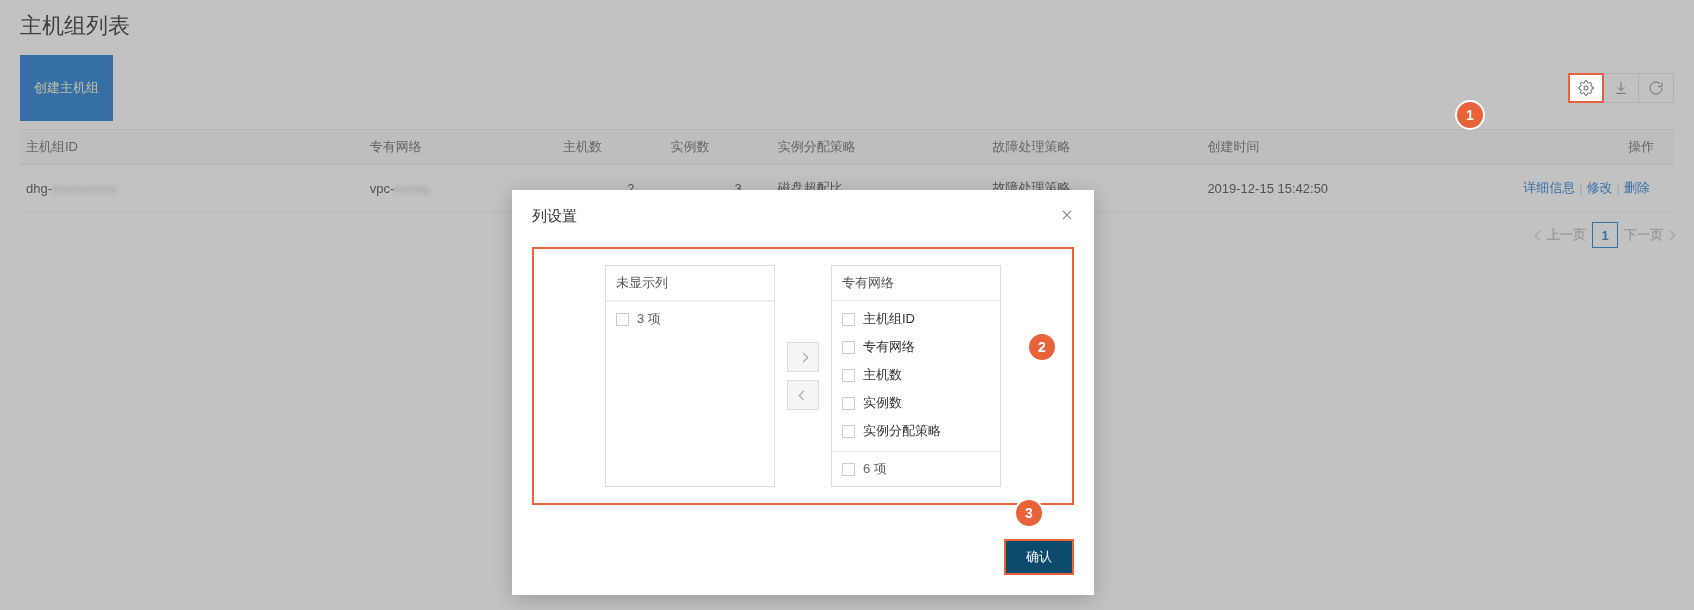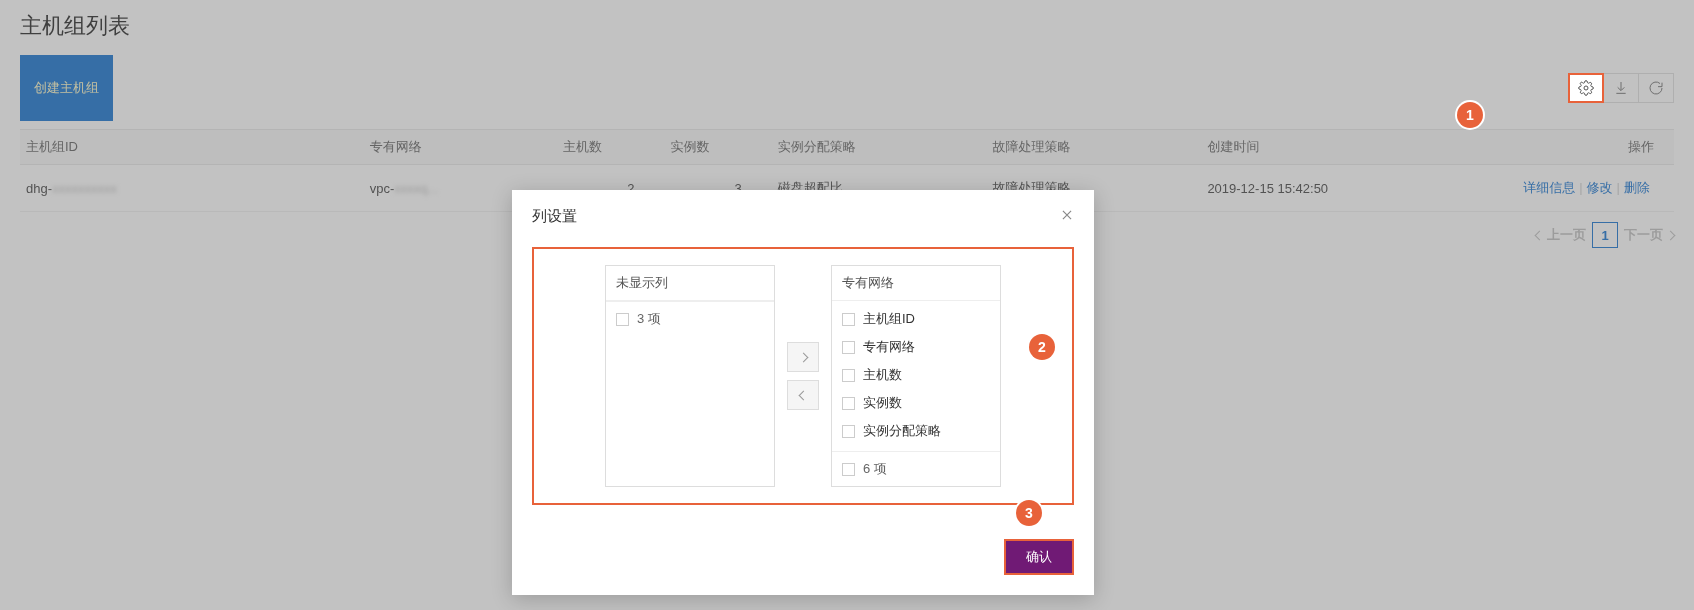--- a/index.html
+++ b/index.html
@@ -40,21 +40,21 @@
   .list-body { flex: 1; overflow-y: auto; max-height: 150px; min-height: 150px; padding: 4px 0; position: relative; }
   .list-body.scroll::-webkit-scrollbar { width: 10px; }
   .list-body.scroll::-webkit-scrollbar-thumb { background: #c9c9c9; }
   .list-item { display: flex; align-items: center; gap: 8px; padding: 5px 10px; font-size: 13px; color: #333; cursor: pointer; }
   .cb { width: 13px; height: 13px; border: 1px solid #ccc; display: inline-block; flex-shrink: 0; }
   .list-foot { border-top: 1px solid #eee; padding: 8px 10px; display: flex; align-items: center; gap: 8px; color: #666; font-size: 13px; }
   .arrows { display: flex; flex-direction: column; justify-content: center; gap: 8px; }
   .arrow-btn { width: 32px; height: 30px; border: 1px solid #ddd; background: #f5f5f5; color: #999; display: flex; align-items: center; justify-content: center; cursor: pointer; }
   .modal-foot { display: flex; justify-content: flex-end; padding: 14px 20px 20px 20px; gap: 0; position: relative; }
   .ok-wrap { border: 2px solid #e8623a; display: inline-block; }
-  .btn-ok { background: #701a75; color: #fff; border: none; padding: 7px 20px; font-size: 13px; cursor: pointer; }
+  .btn-ok { background: #0c4a6e; color: #fff; border: none; padding: 7px 20px; font-size: 13px; cursor: pointer; }
 
   
   .ann { position: absolute; width: 26px; height: 26px; border-radius: 50%; background: #e8623a; color: #fff; font-weight: 700; display: flex; align-items: center; justify-content: center; font-size: 14px; box-shadow: 0 0 0 2px #fff; z-index: 50; }
 
   .chev { display:inline-block; border-style: solid; border-width: 0 1.5px 1.5px 0; padding: 3px; }
   .chev.left { transform: rotate(135deg); }
   .chev.right { transform: rotate(-45deg); }
 </style>
 </head>
 <body>

